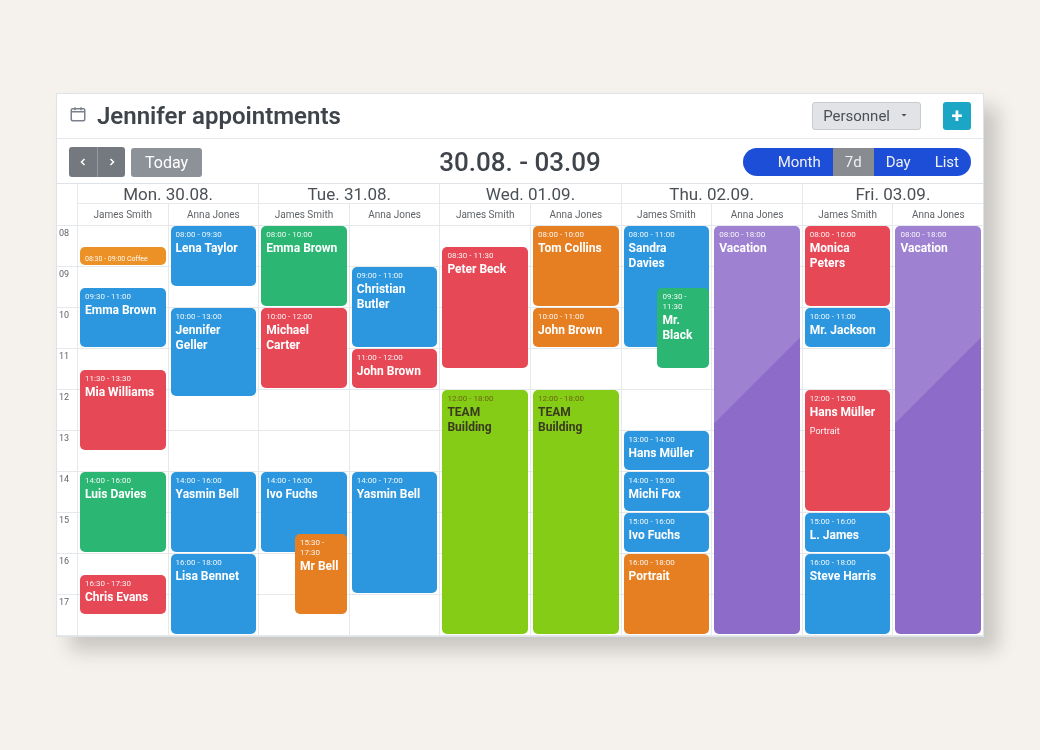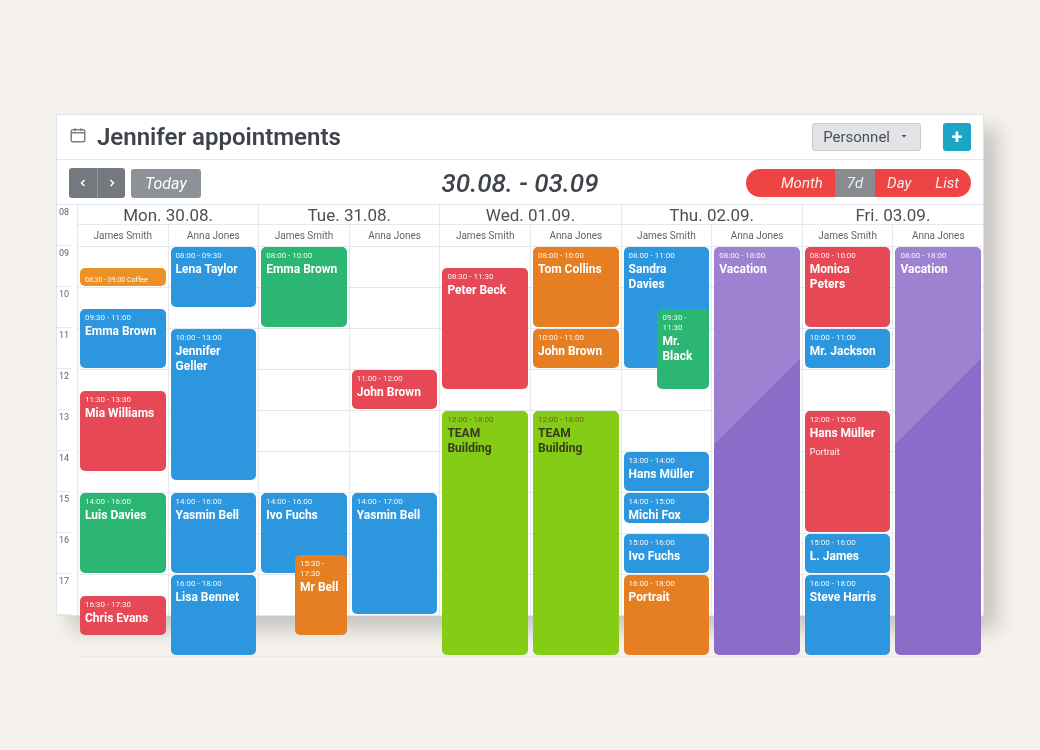--- a/index.html
+++ b/index.html
@@ -6,32 +6,32 @@
   body { background: #f5f2ed; width: 1040px; height: 750px; overflow: hidden; display: flex; align-items: center; justify-content: center; }
   .card { background: #f5f2ed; border-radius: 36px; padding: 50px 36px 70px 36px; width: 1000px; position: relative; }
   .panel { background: #fff; border: 1px solid #dfe3e8; box-shadow: 14px 14px 18px rgba(0,0,0,.18); }
   .header { display: flex; align-items: center; justify-content: space-between; padding: 8px 12px 8px 12px; border-bottom: 1px solid #e6e9ec; }
   .title-wrap { display: flex; align-items: center; gap: 10px; }
   .title { font-size: 24px; font-weight: 600; color: #3f434a; }
   .cal-icon { width: 18px; height: 18px; color: #7a8089; }
   .hdr-right { display: flex; align-items: center; gap: 22px; }
   .personnel { display: flex; align-items: center; gap: 8px; background: #e1e3e6; border: 1px solid #c8cbce; padding: 4px 10px; border-radius: 3px; font-size: 15px; color: #4b5056; cursor: pointer; }
   .add-btn { width: 28px; height: 28px; background: #1aa6c4; border-radius: 3px; display: flex; align-items: center; justify-content: center; cursor: pointer; color: #fff; font-size: 20px; font-weight: 700; }
-  .toolbar { display: flex; align-items: center; padding: 8px 12px 6px 12px; position: relative; font-style: italic; }
+  .toolbar { display: flex; align-items: center; padding: 8px 12px 6px 12px; position: relative; }
   .nav-grp { display: flex; align-items: center; gap: 6px; }
   .nav-arrows { display: flex; background: #73797e; border-radius: 3px; overflow: hidden; }
   .nav-arrows div { width: 28px; height: 30px; display: flex; align-items: center; justify-content: center; color: #fff; cursor: pointer; }
   .nav-arrows div + div { border-left: 1px solid rgba(255,255,255,.25); }
   .today-btn { background: #8c9298; color: #fff; padding: 5px 14px; border-radius: 3px; font-size: 16px; cursor: pointer; }
   .range { position: absolute; left: 50%; transform: translateX(-50%); font-size: 26px; font-weight: 500; color: #3f434a; }
-  .view-toggle { margin-left: auto; display: flex; background: #ef4444; border-radius: 14px; overflow: hidden; padding-left: 23px; }
+  .view-toggle { margin-left: auto; display: flex; background: #1d4ed8; border-radius: 14px; overflow: hidden; padding-left: 23px; }
   .view-toggle div { padding: 5px 12px; color: #f0f0f0; font-size: 15px; cursor: pointer; }
   .view-toggle div.active { background: #888c90; }
   .grid { display: flex; border-top: 1px solid #dfe3e8; }
-  .time-col { width: 20px; flex-shrink: 0; display: flex; flex-direction: row; }
+  .time-col { width: 20px; flex-shrink: 0; display: flex; flex-direction: column; }
   .time-head { height: 42px; border-bottom: 1px solid #e6e9ec; }
   .time-cell { height: 41px; border-bottom: 1px solid #e6e9ec; font-size: 9px; color: #606468; padding: 2px 2px 0 2px; }
   .days { display: flex; flex: 1; }
   .day { flex: 1; border-left: 1px solid #e6e9ec; display: flex; flex-direction: column; }
   .day-head { height: 20px; text-align: center; font-size: 17px; color: #4b5056; border-bottom: 1px solid #e6e9ec; display: flex; align-items: center; justify-content: center; }
   .sub-row { display: flex; height: 22px; border-bottom: 1px solid #e6e9ec; }
   .sub-row div { flex: 1; text-align: center; font-size: 10px; color: #606468; display: flex; align-items: center; justify-content: center; }
   .sub-row div + div { border-left: 1px solid #e6e9ec; }
   .cols { display: flex; flex: 1; position: relative; }
   .col { flex: 1; position: relative; }
@@ -146,21 +146,21 @@
               </div>
               <div class="col">
                 <div class="evt c-orange tiny" style="top: 20.5px; height: 18.5px;"><span class="t">08:30 - 09:00</span><span class="n"> Coffee</span></div>
                 <div class="evt c-blue" style="top: 61.5px; height: 59.5px;"><span class="t">09:30 - 11:00</span><span class="n">Emma Brown</span></div>
                 <div class="evt c-red" style="top: 143.5px; height: 80px;"><span class="t">11:30 - 13:30</span><span class="n">Mia Williams</span></div>
                 <div class="evt c-green" style="top: 246px; height: 80px;"><span class="t">14:00 - 16:00</span><span class="n">Luis Davies</span></div>
                 <div class="evt c-red" style="top: 348.5px; height: 39px;"><span class="t">16:30 - 17:30</span><span class="n">Chris Evans</span></div>
               </div>
               <div class="col">
                 <div class="evt c-blue" style="top: 0px; height: 60px;"><span class="t">08:00 - 09:30</span><span class="n">Lena Taylor</span></div>
-                <div class="evt c-blue" style="top: 82px; height: 151px;"><span class="t">10:00 - 13:00</span><span class="n">Jennifer Geller</span></div>
+                <div class="evt c-blue" style="top: 82px; height: 88px;"><span class="t">10:00 - 13:00</span><span class="n">Jennifer Geller</span></div>
                 <div class="evt c-blue" style="top: 246px; height: 80px;"><span class="t">14:00 - 16:00</span><span class="n">Yasmin Bell</span></div>
                 <div class="evt c-blue" style="top: 328px; height: 80px;"><span class="t">16:00 - 18:00</span><span class="n">Lisa Bennet</span></div>
               </div>
             </div>
           </div>
           <div class="day">
             <div class="day-head">Tue. 31.08.</div>
             <div class="sub-row">
               <div>James Smith</div>
               <div>Anna Jones</div>
@@ -173,24 +173,26 @@
                 <div></div>
                 <div></div>
                 <div></div>
                 <div></div>
                 <div></div>
                 <div></div>
                 <div></div>
               </div>
               <div class="col">
                 <div class="evt c-green" style="top: 0px; height: 80px;"><span class="t">08:00 - 10:00</span><span class="n">Emma Brown</span></div>
+                <div class="evt c-red" style="top: 82px; height: 80px;"><span class="t">10:00 - 12:00</span><span class="n">Michael Carter</span></div>
                 <div class="evt c-blue" style="top: 246px; height: 80px;"><span class="t">14:00 - 16:00</span><span class="n">Ivo Fuchs</span></div>
                 <div class="evt c-orange2" style="top: 307.5px; height: 80px; left: 40%;"><span class="t">15:30 - 17:30</span><span class="n">Mr Bell</span></div>
               </div>
               <div class="col">
+                <div class="evt c-blue" style="top: 41px; height: 80px;"><span class="t">09:00 - 11:00</span><span class="n">Christian Butler</span></div>
                 <div class="evt c-red" style="top: 123px; height: 39px;"><span class="t">11:00 - 12:00</span><span class="n">John Brown</span></div>
                 <div class="evt c-blue" style="top: 246px; height: 121px;"><span class="t">14:00 - 17:00</span><span class="n">Yasmin Bell</span></div>
               </div>
             </div>
           </div>
           <div class="day">
             <div class="day-head">Wed. 01.09.</div>
             <div class="sub-row">
               <div>James Smith</div>
               <div>Anna Jones</div>
@@ -235,21 +237,21 @@
                 <div></div>
                 <div></div>
                 <div></div>
                 <div></div>
                 <div></div>
               </div>
               <div class="col">
                 <div class="evt c-blue" style="top: 0px; height: 121px;"><span class="t">08:00 - 11:00</span><span class="n">Sandra Davies</span></div>
                 <div class="evt c-green" style="top: 61.5px; height: 80px; left: 40%;"><span class="t">09:30 - 11:30</span><span class="n">Mr. Black</span></div>
                 <div class="evt c-blue" style="top: 205px; height: 39px;"><span class="t">13:00 - 14:00</span><span class="n">Hans Müller</span></div>
-                <div class="evt c-blue" style="top: 246px; height: 30px;"><span class="t">14:00 - 15:00</span><span class="n">Michi Fox</span></div>
+                <div class="evt c-blue" style="top: 246px; height: 39px;"><span class="t">14:00 - 15:00</span><span class="n">Michi Fox</span></div>
                 <div class="evt c-blue" style="top: 287px; height: 39px;"><span class="t">15:00 - 16:00</span><span class="n">Ivo Fuchs</span></div>
                 <div class="evt c-orange2" style="top: 328px; height: 80px;"><span class="t">16:00 - 18:00</span><span class="n">Portrait</span></div>
               </div>
               <div class="col">
                 <div class="evt c-purple" style="top: 0px; height: 408px;"><span class="t">08:00 - 18:00</span><span class="n">Vacation</span></div>
               </div>
             </div>
           </div>
           <div class="day">
             <div class="day-head">Fri. 03.09.</div>

